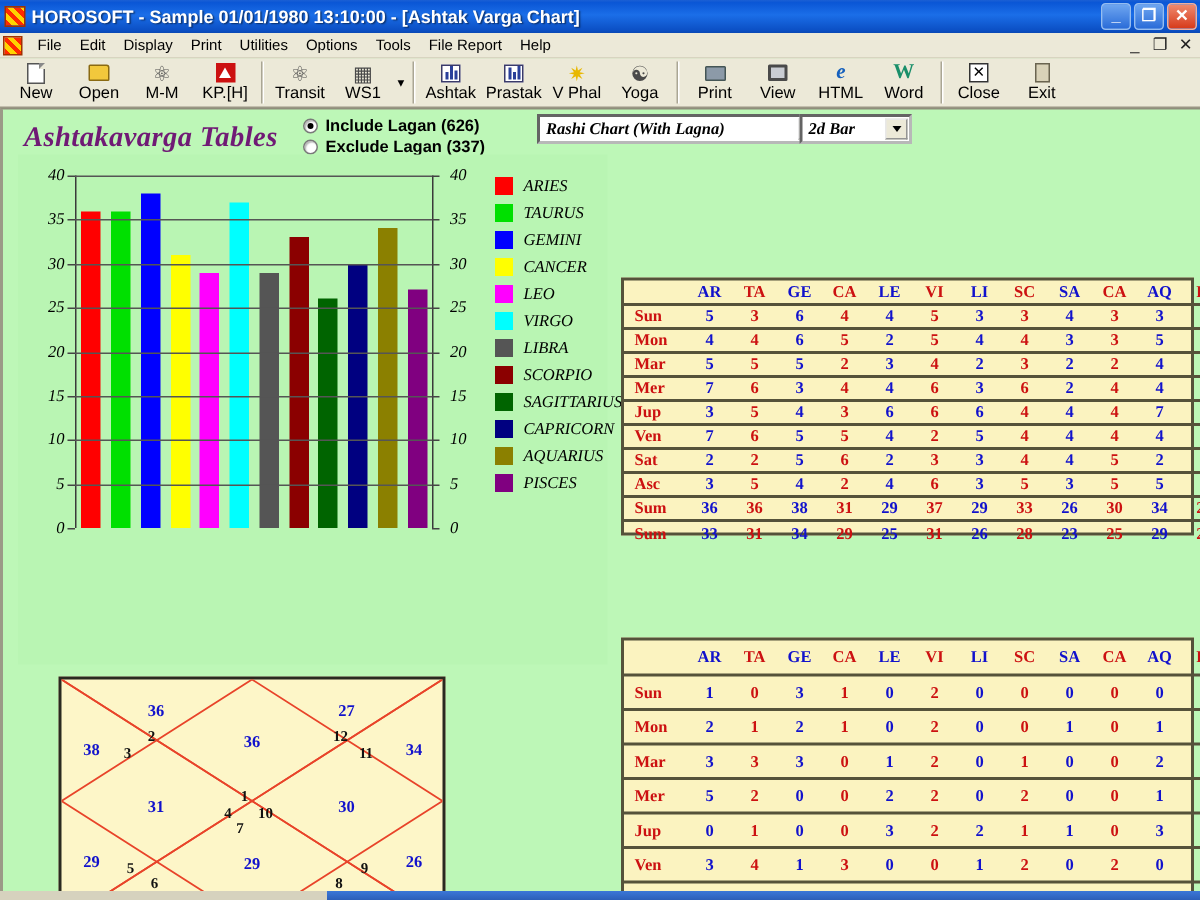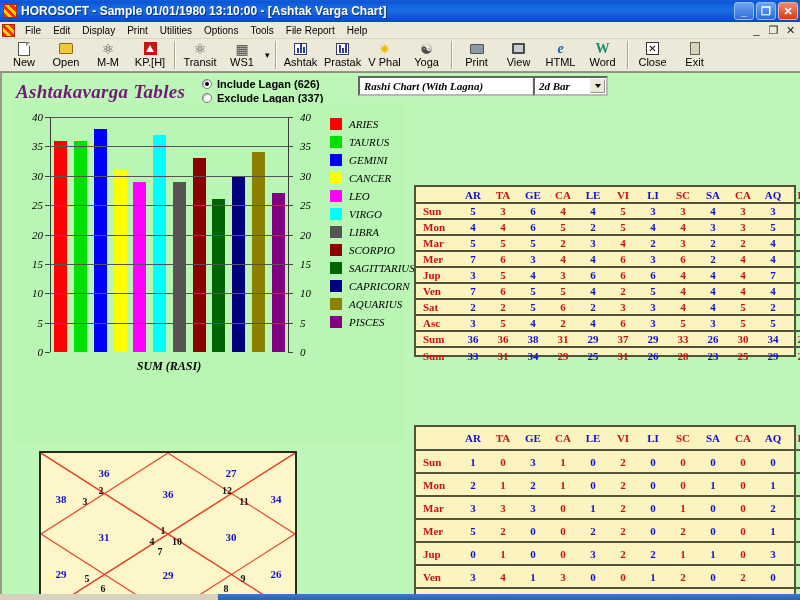--- a/index.html
+++ b/index.html
@@ -428,21 +428,20 @@
           <div class="tick l" style="top: 29.375px;"></div>
           <div class="ylab l" style="top: 24.375px;">35</div>
           <div class="tick r" style="top: 29.375px;"></div>
           <div class="ylab r" style="top: 24.375px;">35</div>
           <div class="gridline" style="top: 0px;"></div>
           <div class="tick l" style="top: 0px;"></div>
           <div class="ylab l" style="top: -5px;">40</div>
           <div class="tick r" style="top: 0px;"></div>
           <div class="ylab r" style="top: -5px;">40</div>
         </div>
-      <div class="xcaption">SUM (RASI)</div>
       <div class="legend" id="legend">
           <div class="lgrow">
             <span class="lgsw" style="background: rgb(255, 0, 0);"></span>
             <span class="lgtx">ARIES</span>
           </div>
           <div class="lgrow">
             <span class="lgsw" style="background: rgb(0, 224, 0);"></span>
             <span class="lgtx">TAURUS</span>
           </div>
           <div class="lgrow">

